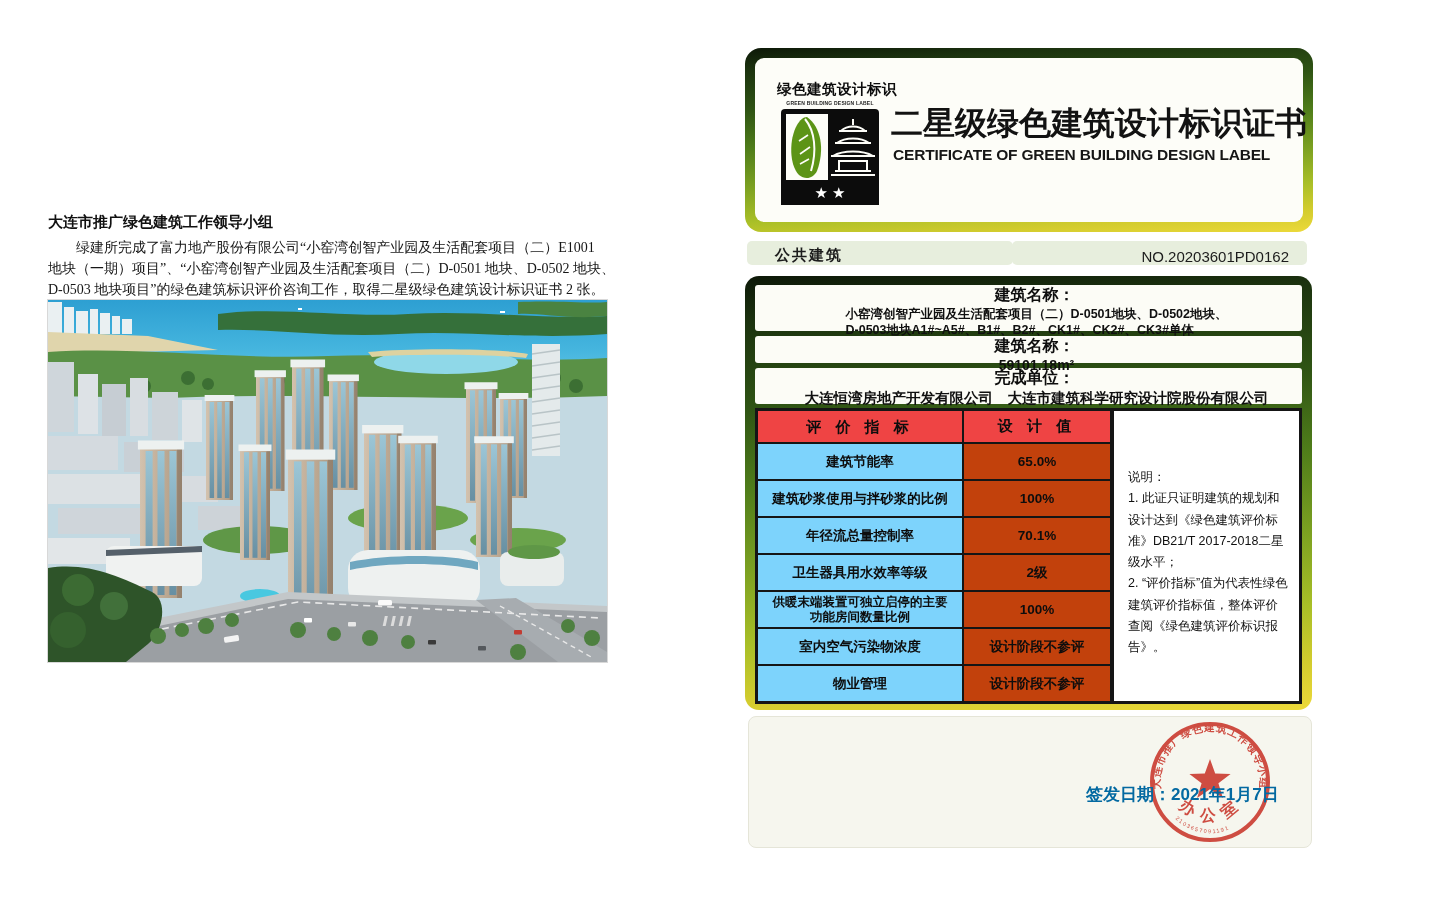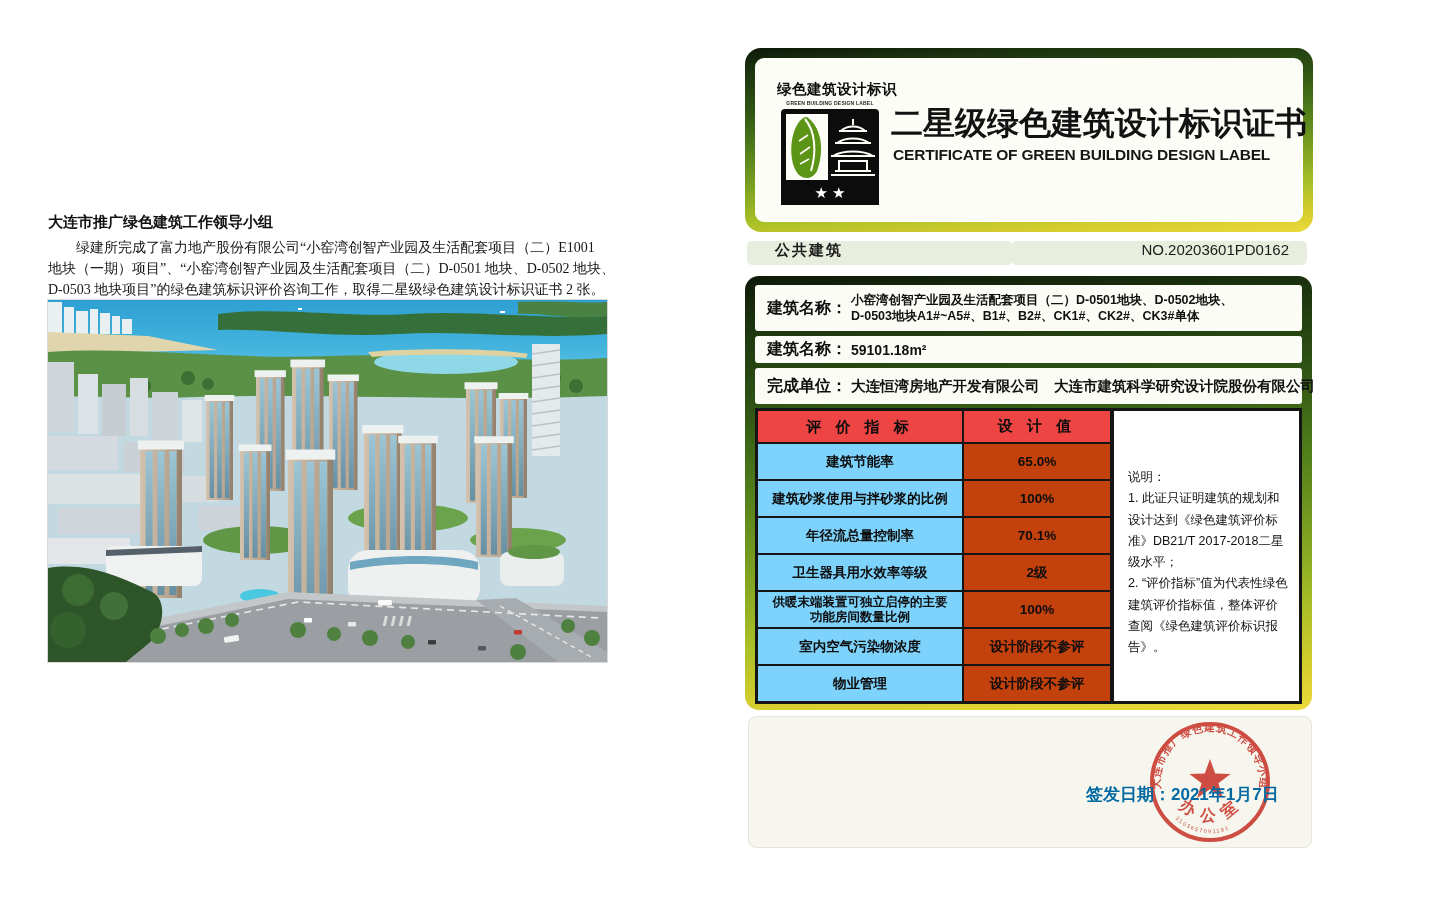--- a/index.html
+++ b/index.html
@@ -24,27 +24,27 @@
   
   .cert-header{left:745px;top:48px;width:568px;height:184px;border-radius:16px;}
   .cert-header-inner{position:absolute;left:10px;top:10px;right:10px;bottom:10px;background:#fdfdf8;border-radius:9px;}
   .logo-wrap{position:absolute;left:22px;top:22px;width:106px;text-align:center;}
   .logo-title{font-size:14.5px;font-weight:bold;color:#0c0c0c;letter-spacing:0.5px;white-space:nowrap;}
   .logo-sub{font-size:5px;font-weight:bold;color:#222;letter-spacing:0.2px;margin-top:1px;white-space:nowrap;}
   .cert-title{position:absolute;left:136px;top:44px;width:400px;font-size:32px;font-weight:bold;color:#121212;white-space:nowrap;}
   .cert-subtitle{position:absolute;left:138px;top:88px;width:400px;font-size:15.5px;font-weight:bold;color:#161616;letter-spacing:-0.2px;white-space:nowrap;}
 
   
-  .pill{height:24px;background:#e7eedd;border-radius:5px;display:flex;align-items:flex-start;font-size:15px;color:#1c1c1c;}
+  .pill{height:24px;background:#e7eedd;border-radius:5px;display:flex;align-items:flex-end;font-size:15px;color:#1c1c1c;}
   .pill-left{left:747px;top:241px;width:238px;padding-left:28px;font-weight:600;letter-spacing:2px;}
   .pill-right{left:1012px;top:241px;width:277px;justify-content:flex-end;padding-right:18px;font-weight:500;}
 
   
   .cert-body{left:745px;top:276px;width:567px;height:434px;border-radius:14px;padding:9px 10px;box-sizing:border-box;}
-  .info-row{background:#fcfcf6;border-radius:3px;display:flex;align-items:center;padding-left:12px;margin-bottom:5px;}
+  .info-row{background:#fcfcf6;border-radius:3px;display:flex;align-items:center;padding-left:12px;margin-bottom:5px;flex-direction:column;}
   .info-label{font-size:16px;font-weight:bold;color:#0e0e0e;white-space:nowrap;flex:none;}
   .info-value{color:#101010;}
   .row-name{height:46px;}
   .row-name .info-value{font-size:12.5px;line-height:16px;white-space:pre-line;font-weight:600;padding-left:4px;}
   .row-area{height:27px;}
   .row-area .info-value{font-size:14px;font-weight:700;padding-left:4px;}
   .row-org{height:36px;margin-bottom:4px;}
   .row-org .info-value{font-size:14.5px;font-weight:600;padding-left:4px;white-space:nowrap;}
 
   .table-section{display:flex;height:296px;border:3px solid #151515;background:#fff;box-sizing:border-box;}

